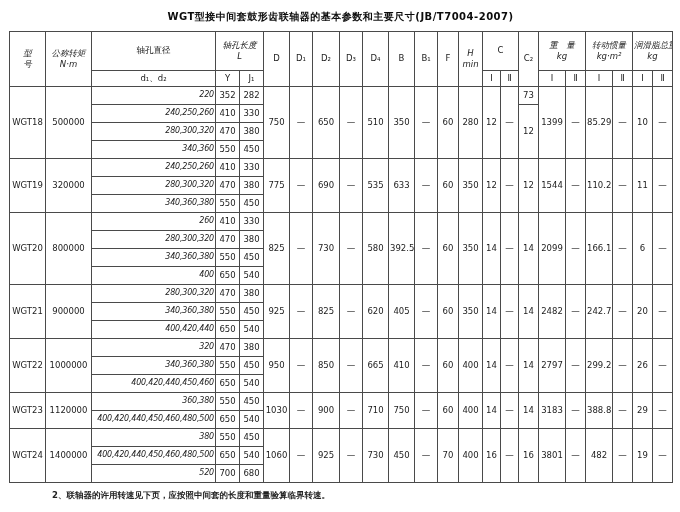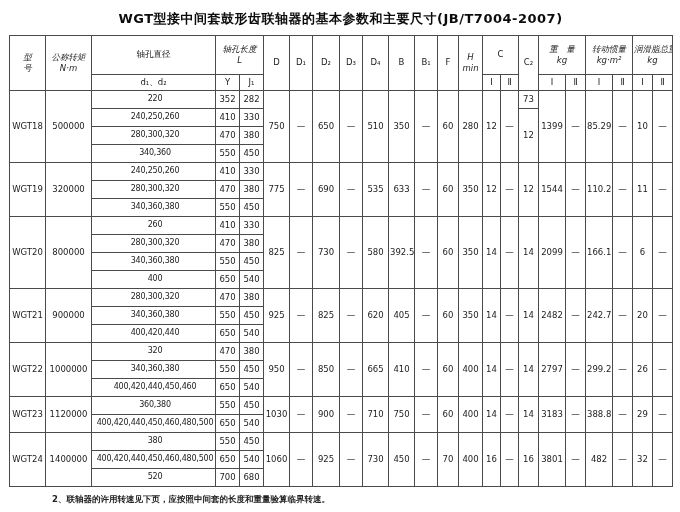--- a/index.html
+++ b/index.html
@@ -3,40 +3,40 @@
 <meta charset="utf-8">
 <style>
   html,body{margin:0;padding:0;background:#ffffff;}
   body{
     width:680px;height:512px;overflow:hidden;
     font-family:"DejaVu Sans","Liberation Sans",sans-serif;
     color:#161616;
   }
   .page{padding:6px 8px 0 9px;}
   .title{
-    text-align:center;font-weight:bold;font-size:13px;
+    text-align:center;font-weight:bold;font-size:10px;
     letter-spacing:0.5px;margin:4px 0 7px 0;color:#0c0c0c;
     font-family:"DejaVu Sans","Liberation Sans",sans-serif;
   }
   table{
     border-collapse:collapse;table-layout:fixed;width:663px;
     border:1.5px solid #3a3a3a;
   }
   th,td{
     border:1px solid #4a4a4a;
     font-size:8.5px;font-weight:normal;
     text-align:center;vertical-align:middle;
     padding:0 1px;height:17px;line-height:1.1;
     overflow:hidden;white-space:nowrap;color:#1b1b1b;
   }
   thead th{font-size:8.5px;}
   thead tr.h1 th{height:38px;}
   thead tr.h2 th{height:15px;}
   .hl{display:block;line-height:1.25;font-style:italic;}
-  td.bore{text-align:center;padding-left:4px;font-size:8px;letter-spacing:-0.2px;}
+  td.bore{text-align:right;padding-left:4px;font-size:8px;letter-spacing:-0.2px;font-style:italic;}
   .notes{margin:6px 0 0 28px;font-size:8.5px;font-weight:bold;color:#222;line-height:1.5;}
   .notes .n2{margin-left:15px;}
 </style>
 </head>
 <body>
 
 <div class="page">
   <div class="title">WGT型接中间套鼓形齿联轴器的基本参数和主要尺寸(JB/T7004-2007)</div>
 
   <table>
@@ -353,21 +353,21 @@
           <td rowspan="3">—</td>
           <td rowspan="3">70</td>
           <td rowspan="3">400</td>
           <td rowspan="3">16</td>
           <td rowspan="3">—</td>
           <td rowspan="3">16</td>
           <td rowspan="3">3801</td>
           <td rowspan="3">—</td>
           <td rowspan="3">482</td>
           <td rowspan="3">—</td>
-          <td rowspan="3">32</td>
+          <td rowspan="3">19</td>
           <td rowspan="3">—</td>
         </tr>
         <tr>
           <td class="bore">400,420,440,450,460,480,500</td>
           <td>650</td>
           <td>540</td>
         </tr>
         <tr>
           <td class="bore">520</td>
           <td>700</td>

